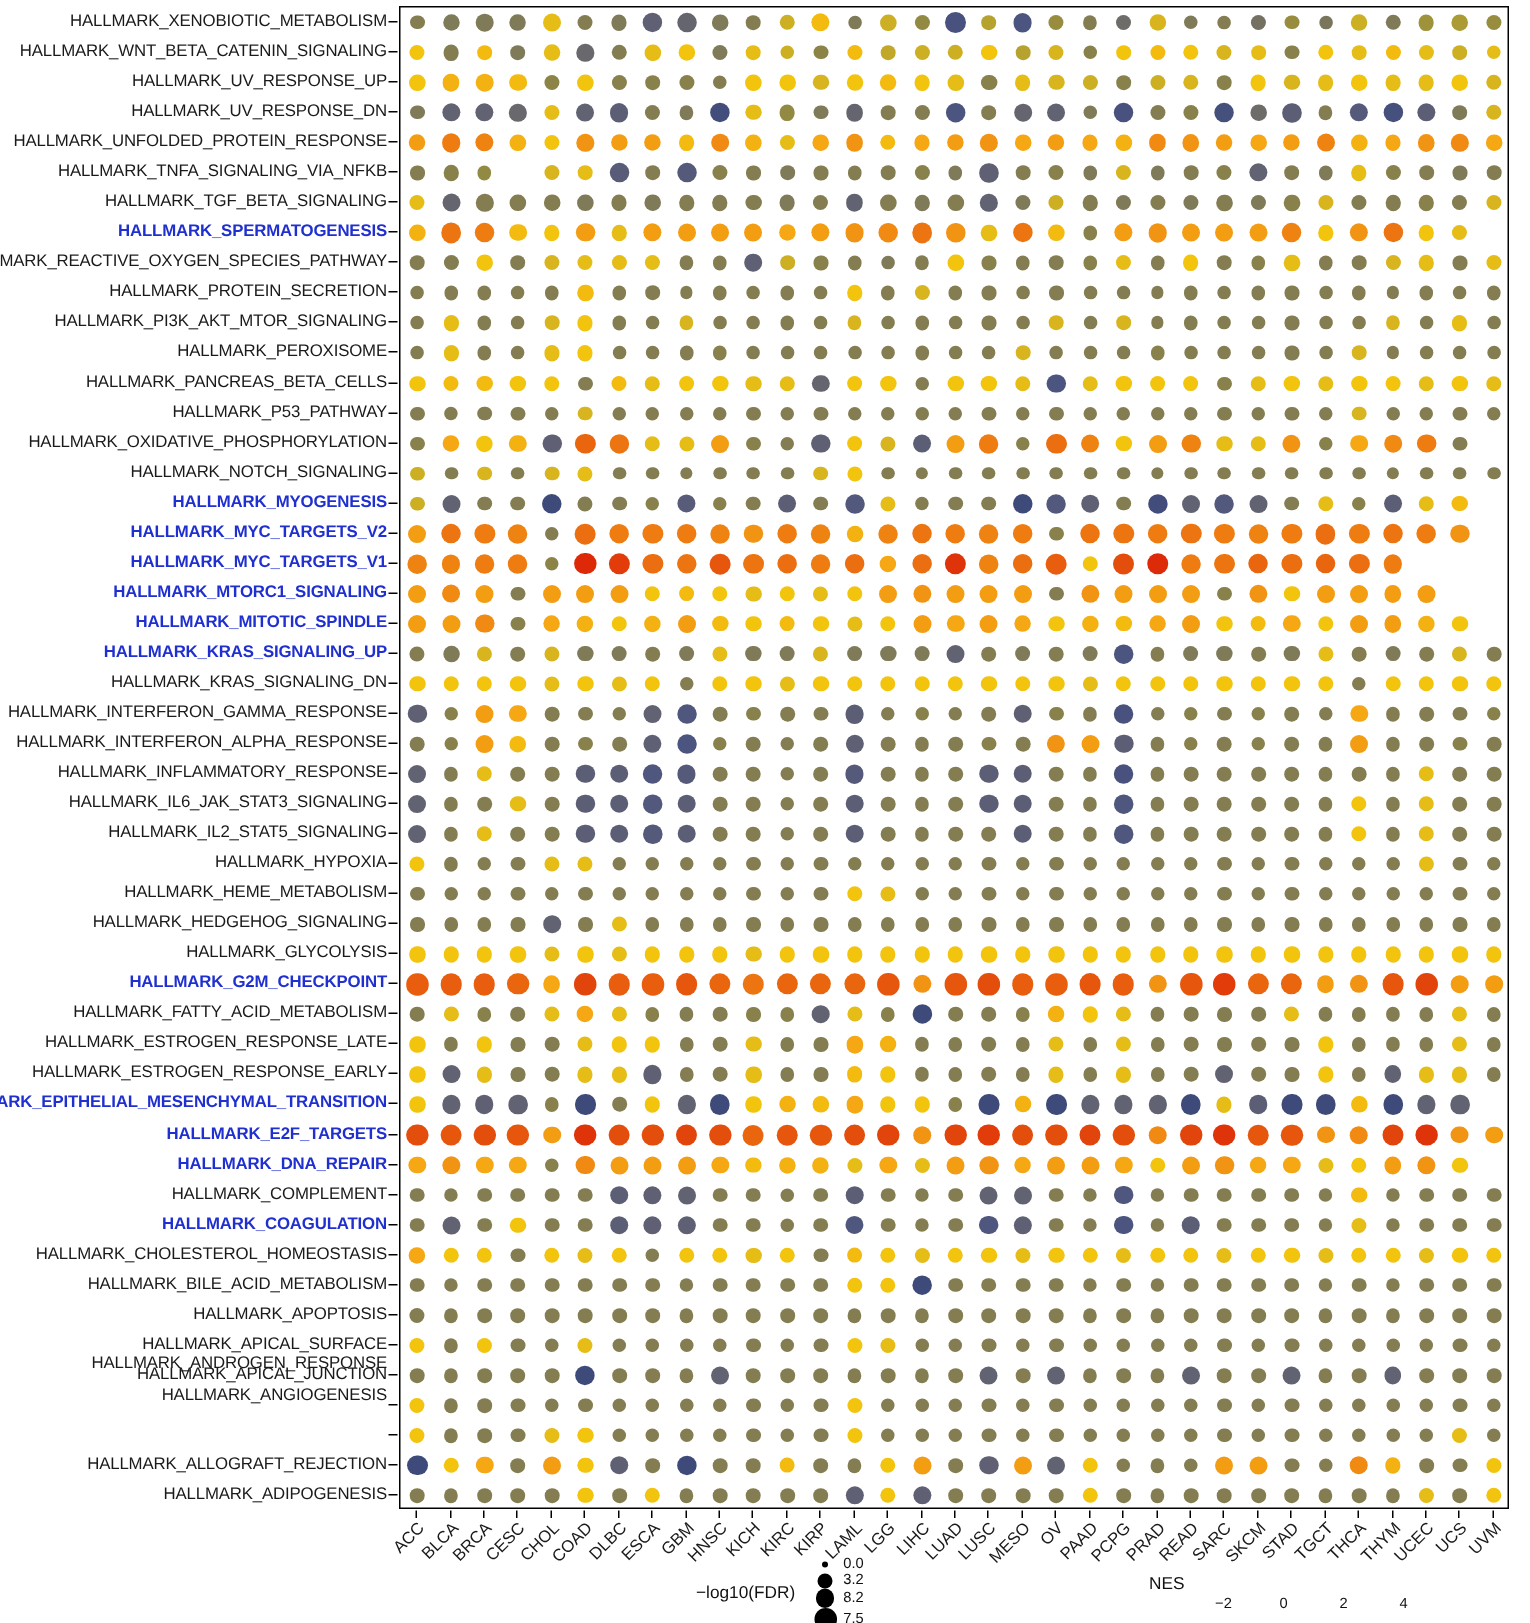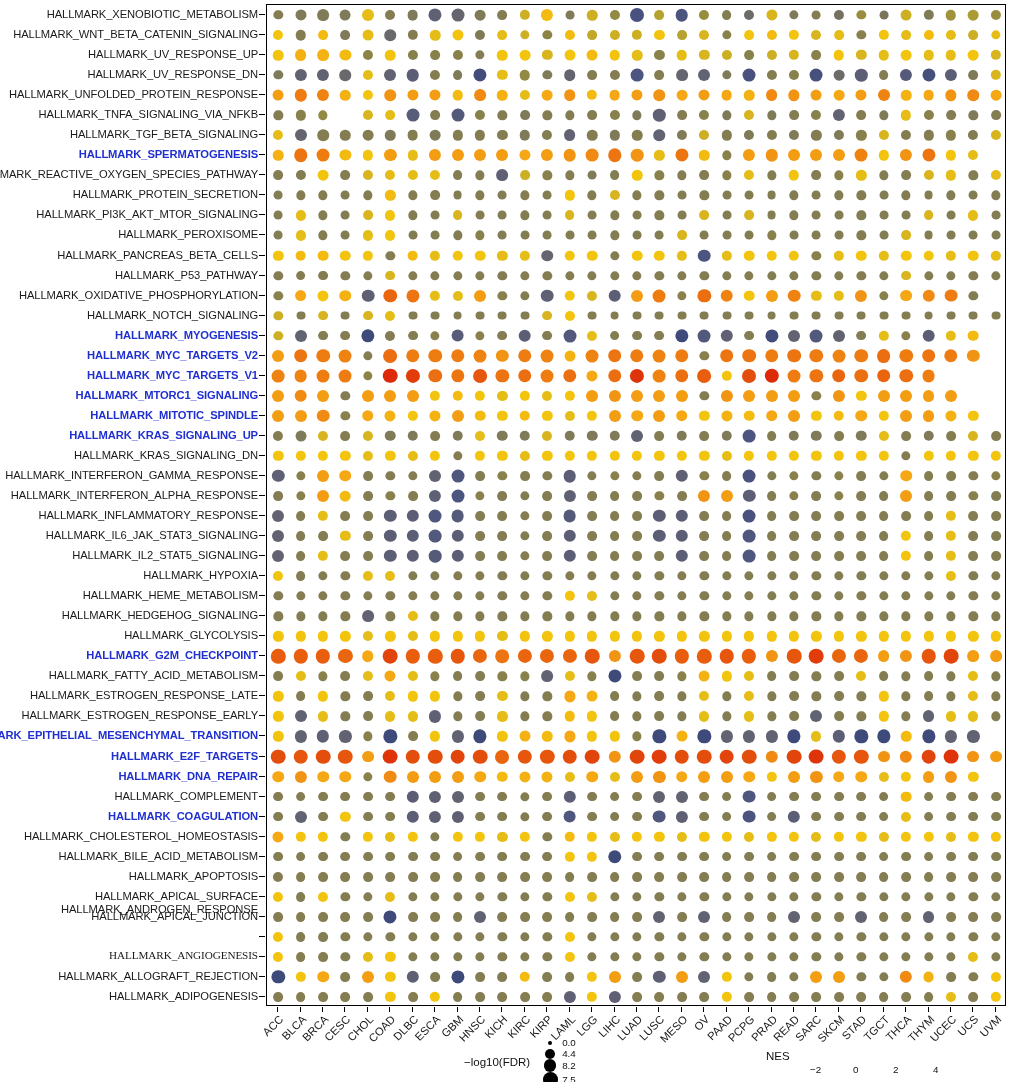--- a/index.html
+++ b/index.html
@@ -212,21 +212,21 @@
       <div class="ylab hl" style="top: 728.46px;">HALLMARK_EPITHELIAL_MESENCHYMAL_TRANSITION</div>
       <div class="ylab hl" style="top: 748.5px;">HALLMARK_E2F_TARGETS</div>
       <div class="ylab hl" style="top: 768.54px;">HALLMARK_DNA_REPAIR</div>
       <div class="ylab" style="top: 788.58px;">HALLMARK_COMPLEMENT</div>
       <div class="ylab hl" style="top: 808.62px;">HALLMARK_COAGULATION</div>
       <div class="ylab" style="top: 828.66px;">HALLMARK_CHOLESTEROL_HOMEOSTASIS</div>
       <div class="ylab" style="top: 848.7px;">HALLMARK_BILE_ACID_METABOLISM</div>
       <div class="ylab" style="top: 868.74px;">HALLMARK_APOPTOSIS</div>
       <div class="ylab" style="top: 888.78px;">HALLMARK_APICAL_SURFACE</div>
       <div class="ylab" style="top: 908.82px;">HALLMARK_APICAL_JUNCTION</div>
-      <div class="ylab" style="top: 948px; font-family: Liberation Serif, serif;">HALLMARK_ANGIOGENESIS</div>
+      <div class="ylab" style="top: 923px;">HALLMARK_ANGIOGENESIS</div>
       <div class="ylab" style="top: 902px;">HALLMARK_ANDROGEN_RESPONSE</div>
       <div class="ylab" style="top: 968.94px;">HALLMARK_ALLOGRAFT_REJECTION</div>
       <div class="ylab" style="top: 988.98px;">HALLMARK_ADIPOGENESIS</div>
     </div>
   <div id="panel">
       <div class="dot" style="left: 11.2121px; top: 10.02px; width: 9.328px; height: 9.328px; background: rgb(131, 125, 81);"></div>
       <div class="dot" style="left: 33.6364px; top: 10.02px; width: 11.04px; height: 11.04px; background: rgb(127, 122, 87);"></div>
       <div class="dot" style="left: 56.0606px; top: 10.02px; width: 11.768px; height: 11.768px; background: rgb(127, 122, 87);"></div>
       <div class="dot" style="left: 78.4848px; top: 10.02px; width: 10.936px; height: 10.936px; background: rgb(127, 122, 87);"></div>
       <div class="dot" style="left: 100.909px; top: 10.02px; width: 11.976px; height: 11.976px; background: rgb(229, 189, 22);"></div>
@@ -1938,21 +1938,21 @@
         <span class="sz-item">
           <span class="sz-dot-wrap">
             <span class="sz-dot" style="width: 4.4px; height: 4.4px;"></span>
           </span>
           <span class="sz-lab">0.0</span>
         </span>
         <span class="sz-item">
           <span class="sz-dot-wrap">
             <span class="sz-dot" style="width: 10px; height: 10px;"></span>
           </span>
-          <span class="sz-lab">4.4</span>
+          <span class="sz-lab">3.2</span>
         </span>
         <span class="sz-item">
           <span class="sz-dot-wrap">
             <span class="sz-dot" style="width: 12.6px; height: 12.6px;"></span>
           </span>
           <span class="sz-lab">8.2</span>
         </span>
         <span class="sz-item">
           <span class="sz-dot-wrap">
             <span class="sz-dot" style="width: 14.8px; height: 14.8px;"></span>

